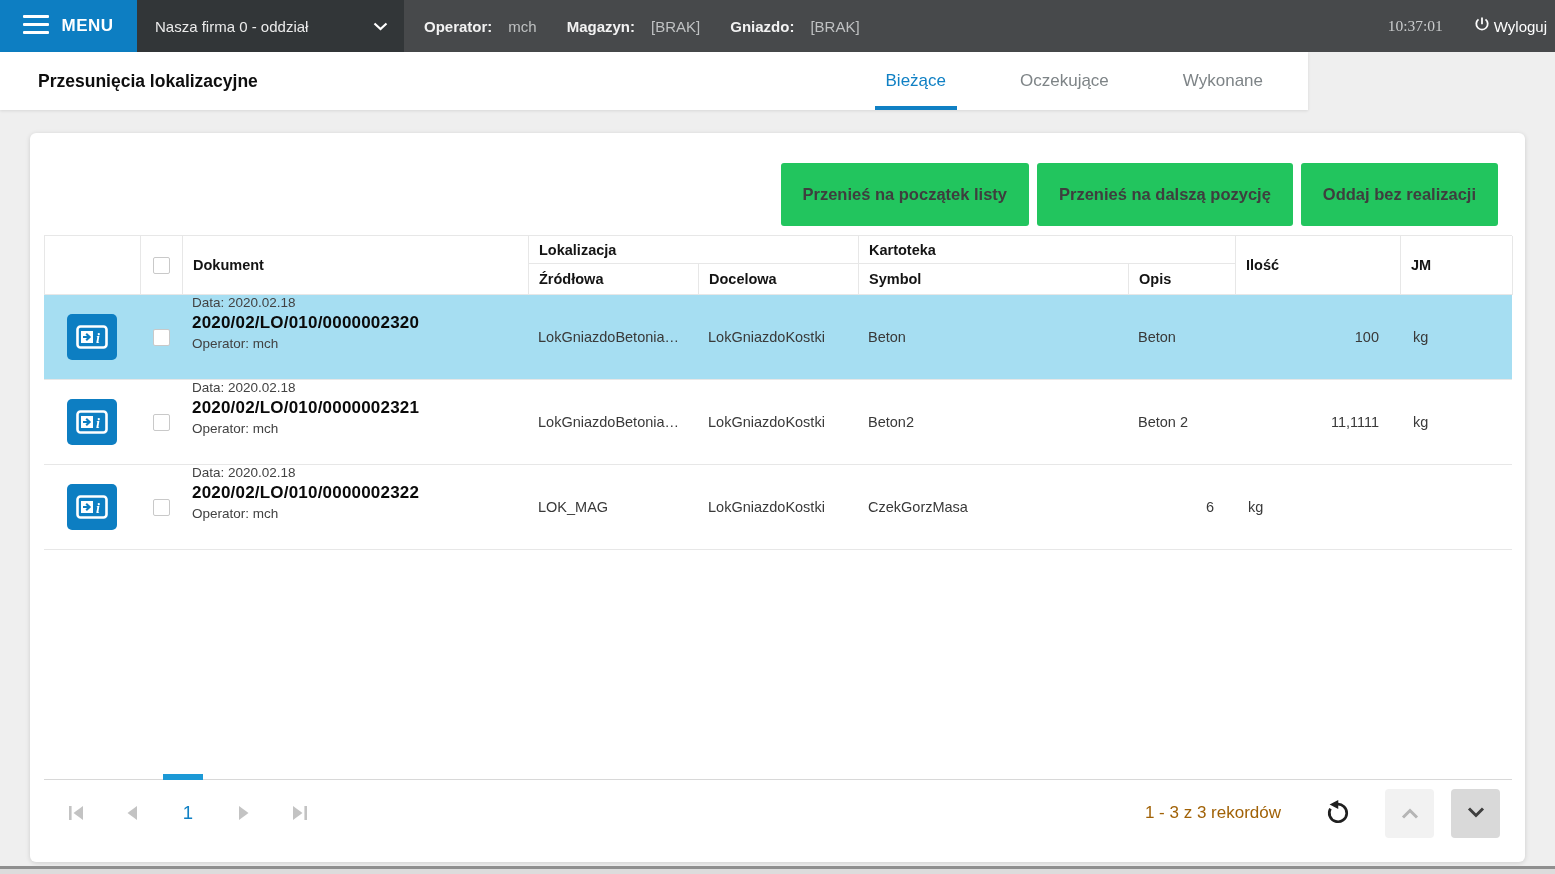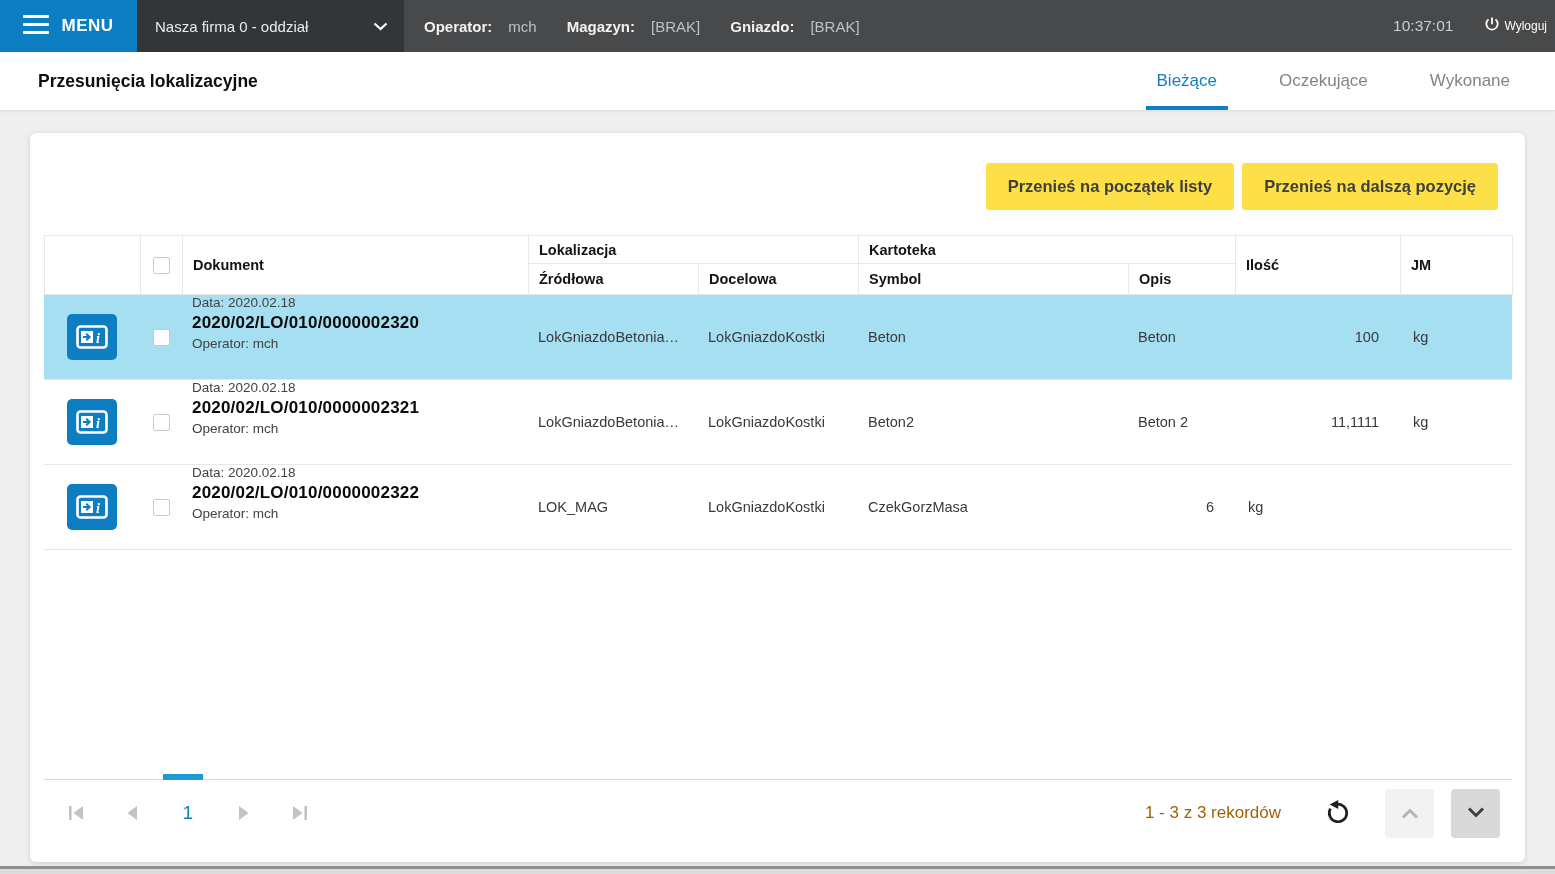--- a/index.html
+++ b/index.html
@@ -24,56 +24,56 @@
   .company-sel {
     width:267px; background:#323638; display:flex; align-items:center;
     padding:0 16px 0 18px; cursor:pointer;justify-content:flex-end;
   }
   .company-sel .company-label { flex:1; color:#ebebeb; font-size:15px; }
   .topbar-info { display:flex; align-items:center; margin-left:20px; gap:30px; }
   .info-pair { display:flex; align-items:center; gap:16px; white-space:nowrap; }
   .info-pair .lbl { color:#f2f2f2; font-size:15px; font-weight:bold; }
   .info-pair .val { color:#bfc1c2; font-size:15px; }
   .topbar-spacer { flex:1; }
-  .clock { color:#cbcdce; font-size:15.5px; align-self:center; margin-right:30px; }
+  .clock { color:#cbcdce; font-size:15.5px; align-self:center; margin-right:30px;font-family:Liberation Serif, serif; }
   .logout-btn {
     display:flex; align-items:center; gap:3px; align-self:center;
     margin-right:8px; cursor:pointer;
   }
-  .logout-btn .logout-label { color:#fdfdfd; font-size:12px; }
+  .logout-btn .logout-label { color:#fdfdfd; font-size:15px; }
 
   
   .page-header {
-    position:absolute; left:0; top:52px; width:1555px; height:58px;
+    position:absolute; left:0; top:52px; width:1308px; height:58px;
     background:#fff; box-shadow:0 1px 3px rgba(0,0,0,0.10);
   }
   .page-title {
     position:absolute; left:38px; top:0; height:58px; display:flex; align-items:center;
     font-size:17.5px; font-weight:bold; color:#0e0e0e;
   }
-  .tabs { position:absolute; right:34px; top:0; height:58px; display:flex; gap:40px;text-align:center; }
+  .tabs { position:absolute; right:34px; top:0; height:58px; display:flex; gap:52px;text-align:center; }
   .tab {
     position:relative; height:58px; display:flex; align-items:center;
     padding:0 11px; font-size:17px; color:#7e8487; cursor:pointer;
   }
   .tab.active { color:#1080c4; }
   .tab.active .tab-underline {
     position:absolute; left:0; right:0; bottom:0; height:4px; background:#1080c4;
   }
 
   
   .card {
     position:absolute; left:30px; top:133px; width:1495px; height:729px;
     background:#fff; border-radius:6px; box-shadow:0 1px 5px rgba(0,0,0,0.14);
   }
 
   
   .actions { position:absolute; top:30px; right:27px; display:flex; gap:8px; }
   .action-btn {
-    height:47px; padding:0 22px; background:#fde047; border:none; border-radius:3px;
+    height:63px; padding:0 22px; background:#22c55e; border:none; border-radius:3px;
     font-family:"Liberation Sans", sans-serif; font-size:16.5px; font-weight:bold;
     color:#3e3e3e; cursor:pointer; white-space:nowrap;
   }
 
   
   .table { position:absolute; left:14px; top:102px; width:1468px; }
   .grid-cols {
     display:grid;
     grid-template-columns:96px 42px 346px 170px 160px 270px 107px 165px 112px;
   }
@@ -194,20 +194,21 @@
       <span>Wykonane</span>
     </div>
   </div>
 </div>
 
 <div class="card">
 
   <div class="actions">
     <button class="action-btn">Przenieś na początek listy</button>
     <button class="action-btn">Przenieś na dalszą pozycję</button>
+    <button class="action-btn">Oddaj bez realizacji</button>
   </div>
 
   <div class="table">
 
     <div class="grid-cols thead">
       <div class="th span2"></div>
       <div class="th span2 center">
         <div class="checkbox"></div>
       </div>
       <div class="th span2">Dokument</div>

